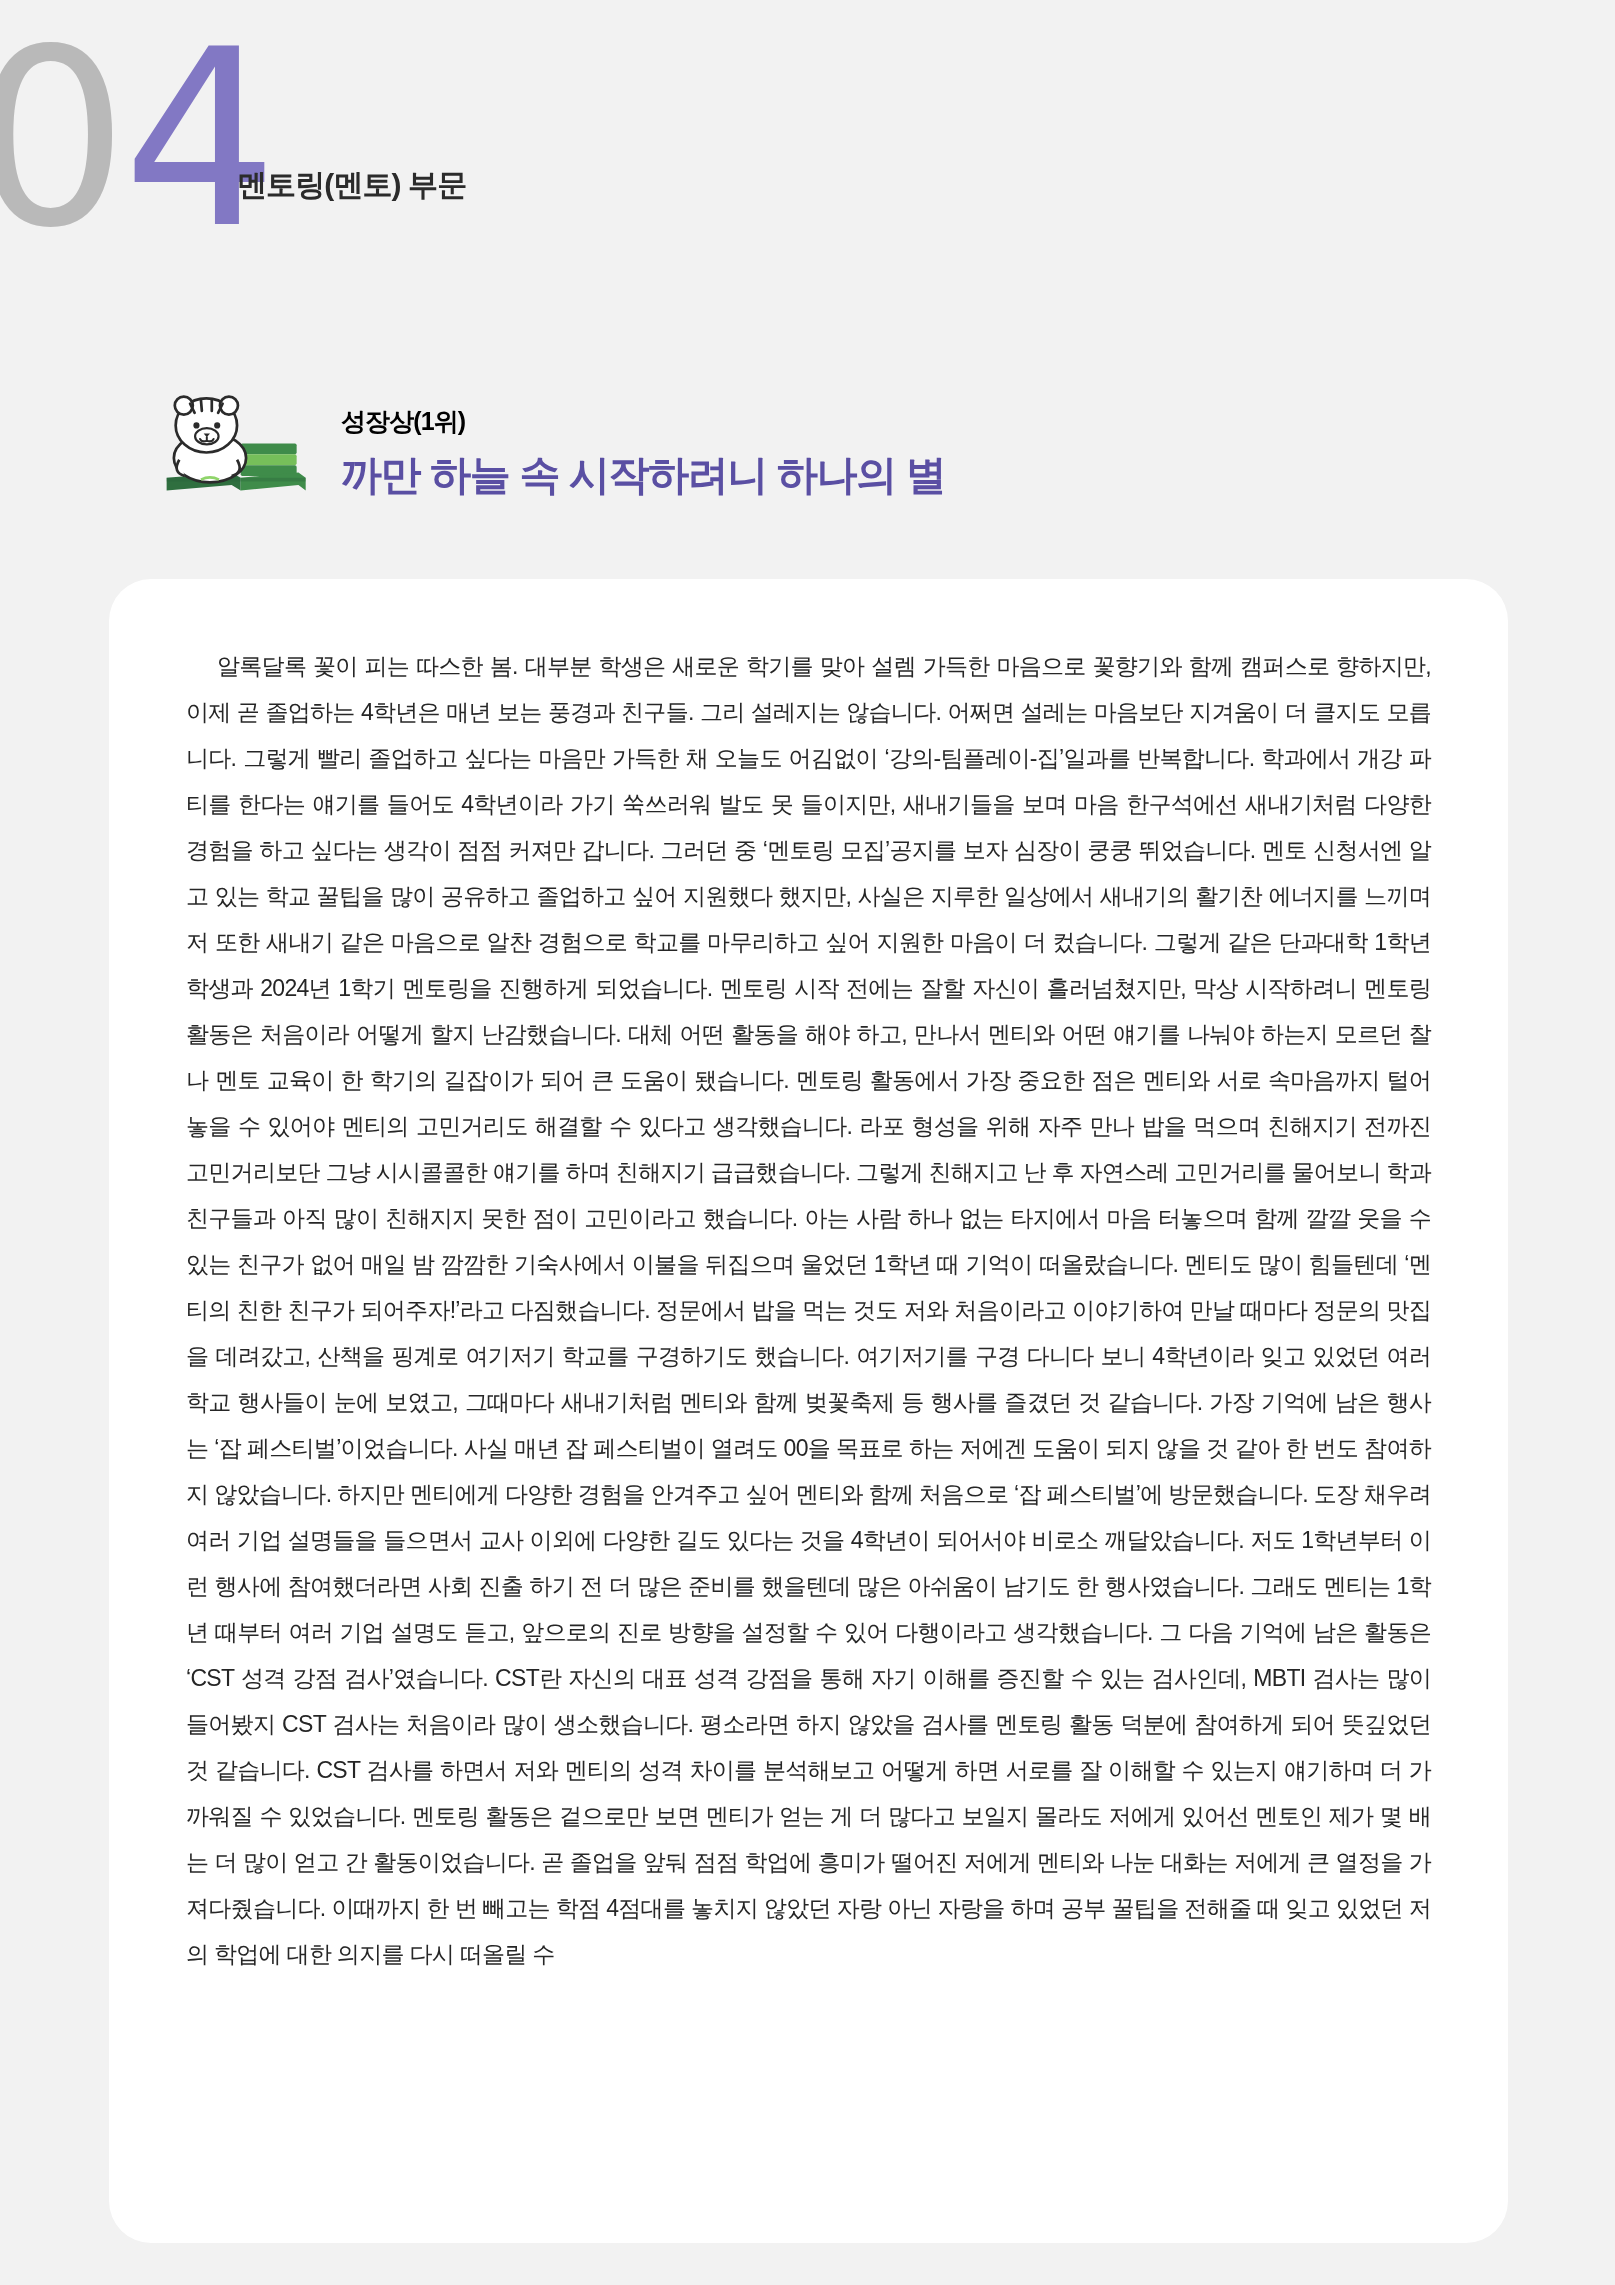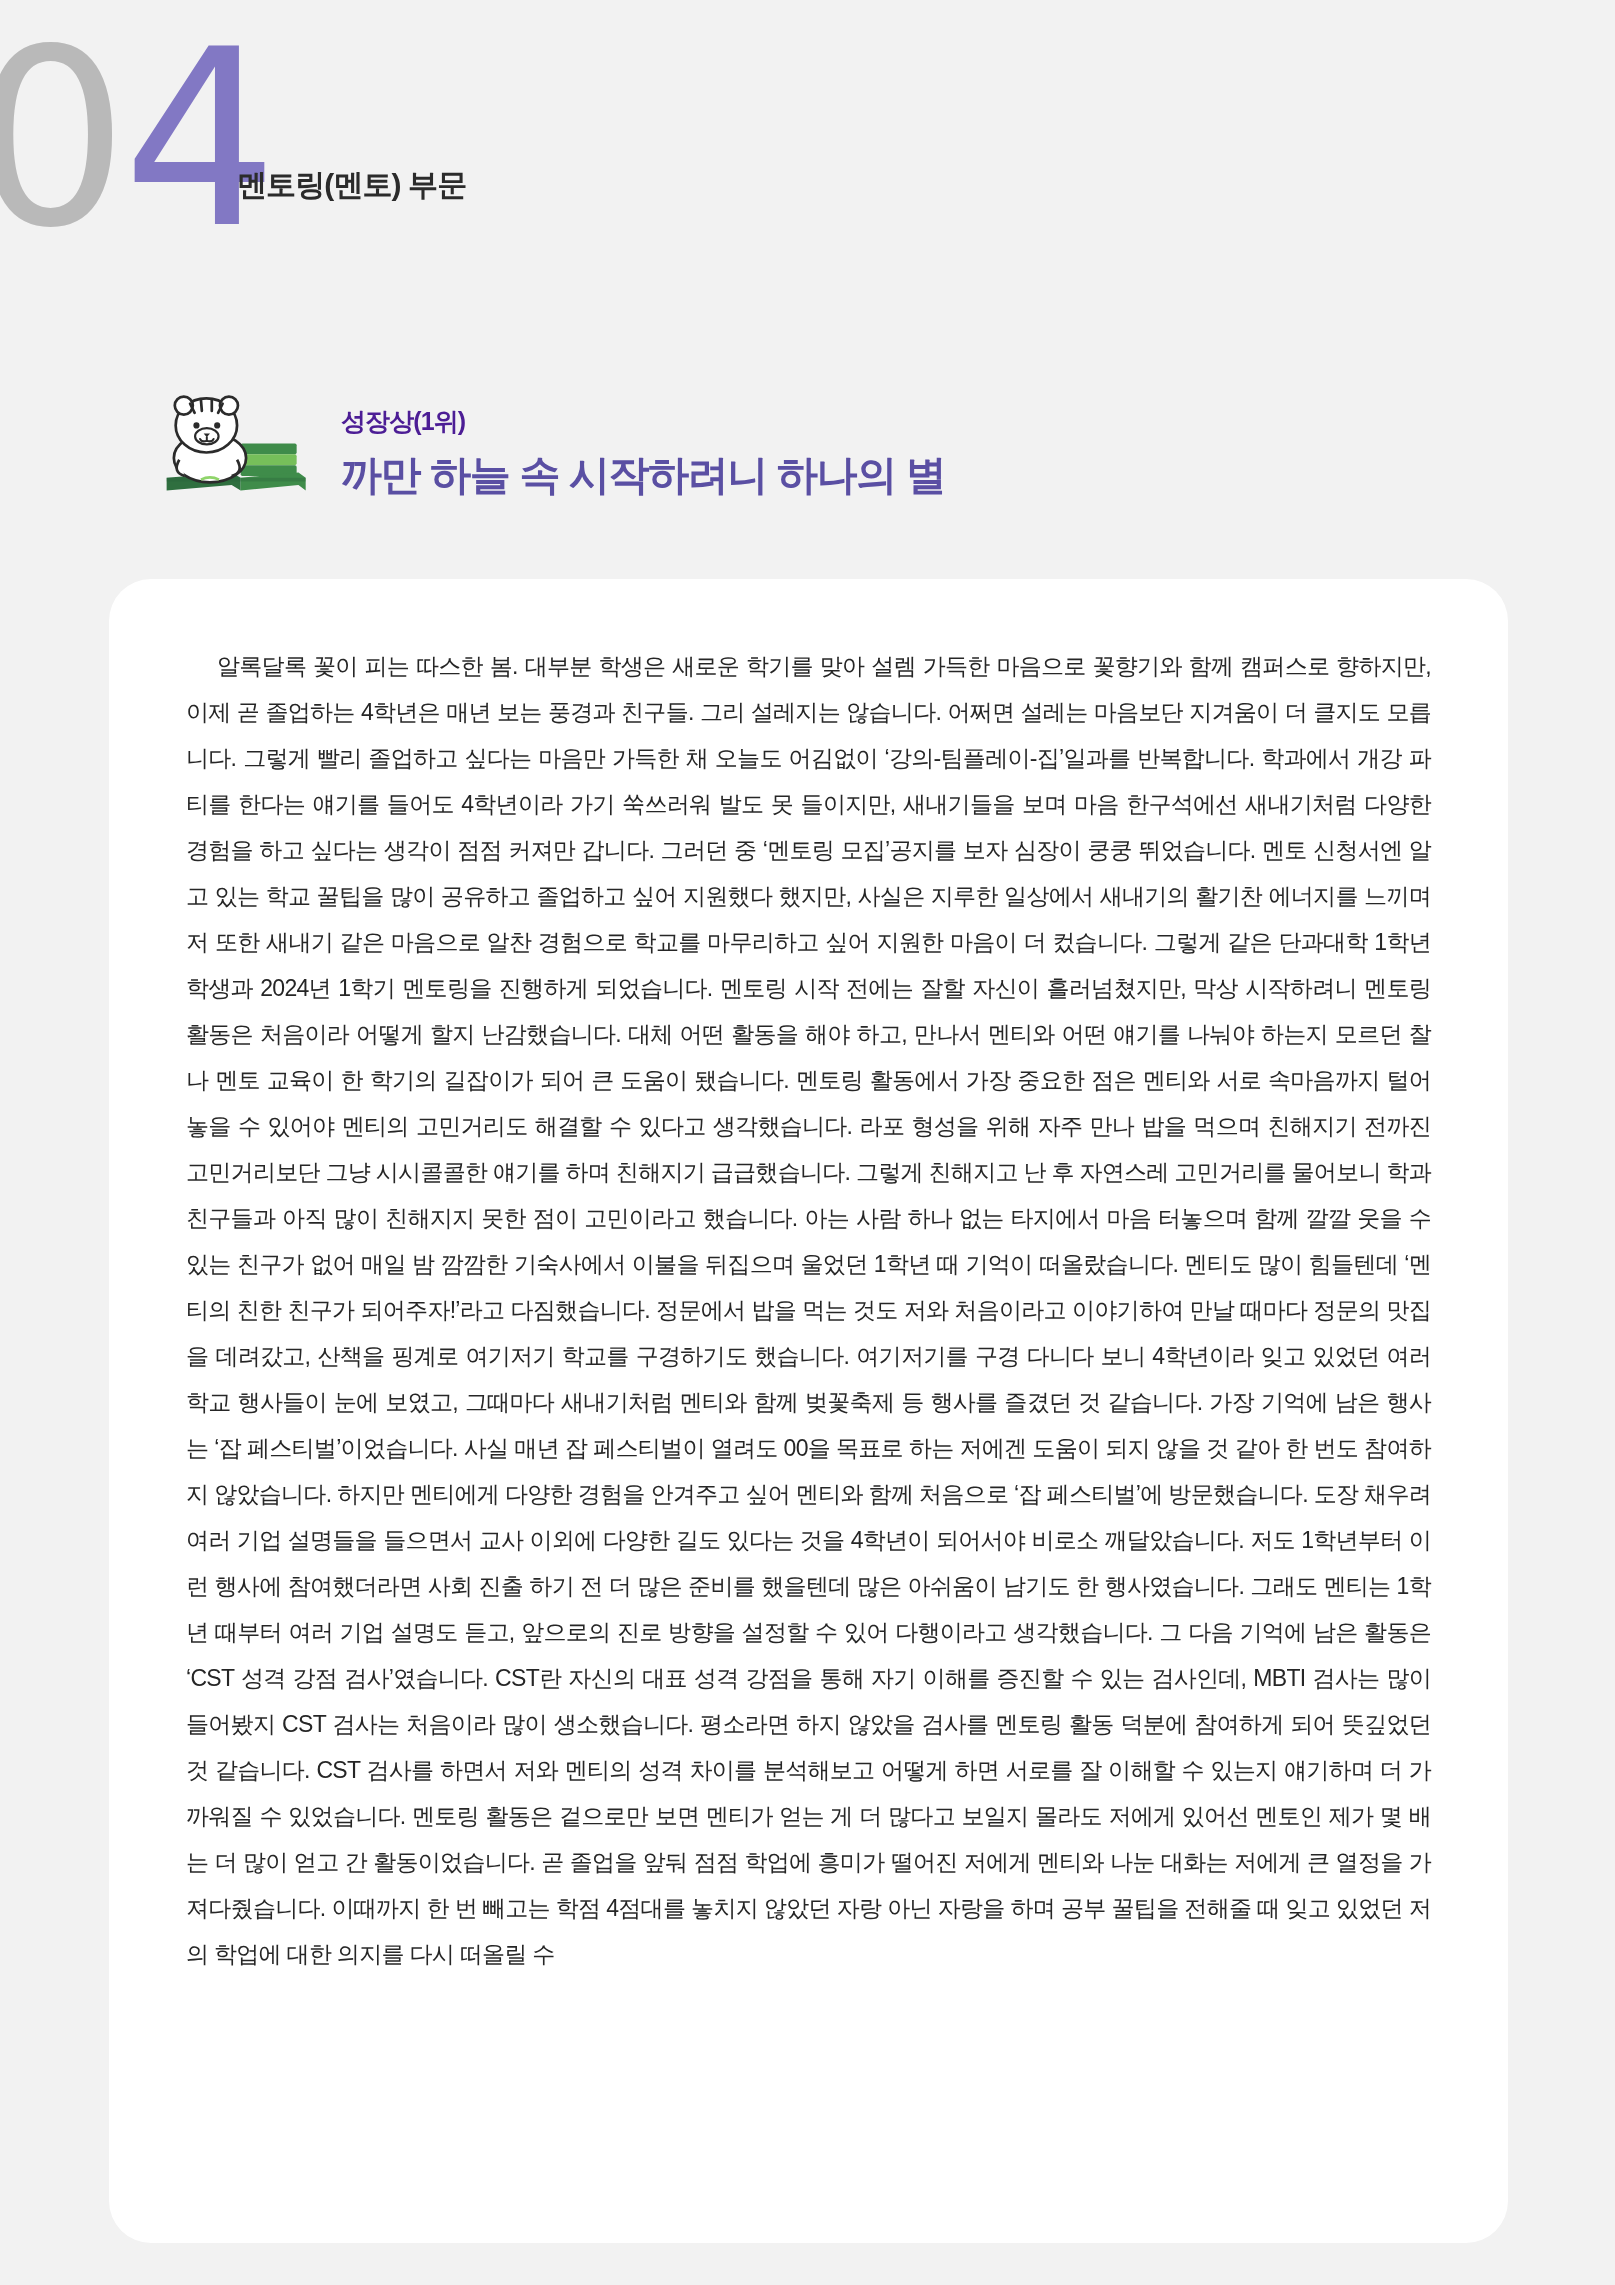--- a/index.html
+++ b/index.html
@@ -55,21 +55,21 @@
     top: 9px;
     width: 158px;
     height: 118px;
   }
   .award-label {
     position: absolute;
     left: 187px;
     top: 25px;
     font-size: 25px;
     font-weight: 700;
-    color: #4c1d95;
+    color: #000000;
     letter-spacing: -0.9px;
   }
   .award-title {
     position: absolute;
     left: 187px;
     top: 68px;
     font-size: 41px;
     font-weight: 700;
     color: #5a4fa3;
     letter-spacing: -1.4px;

